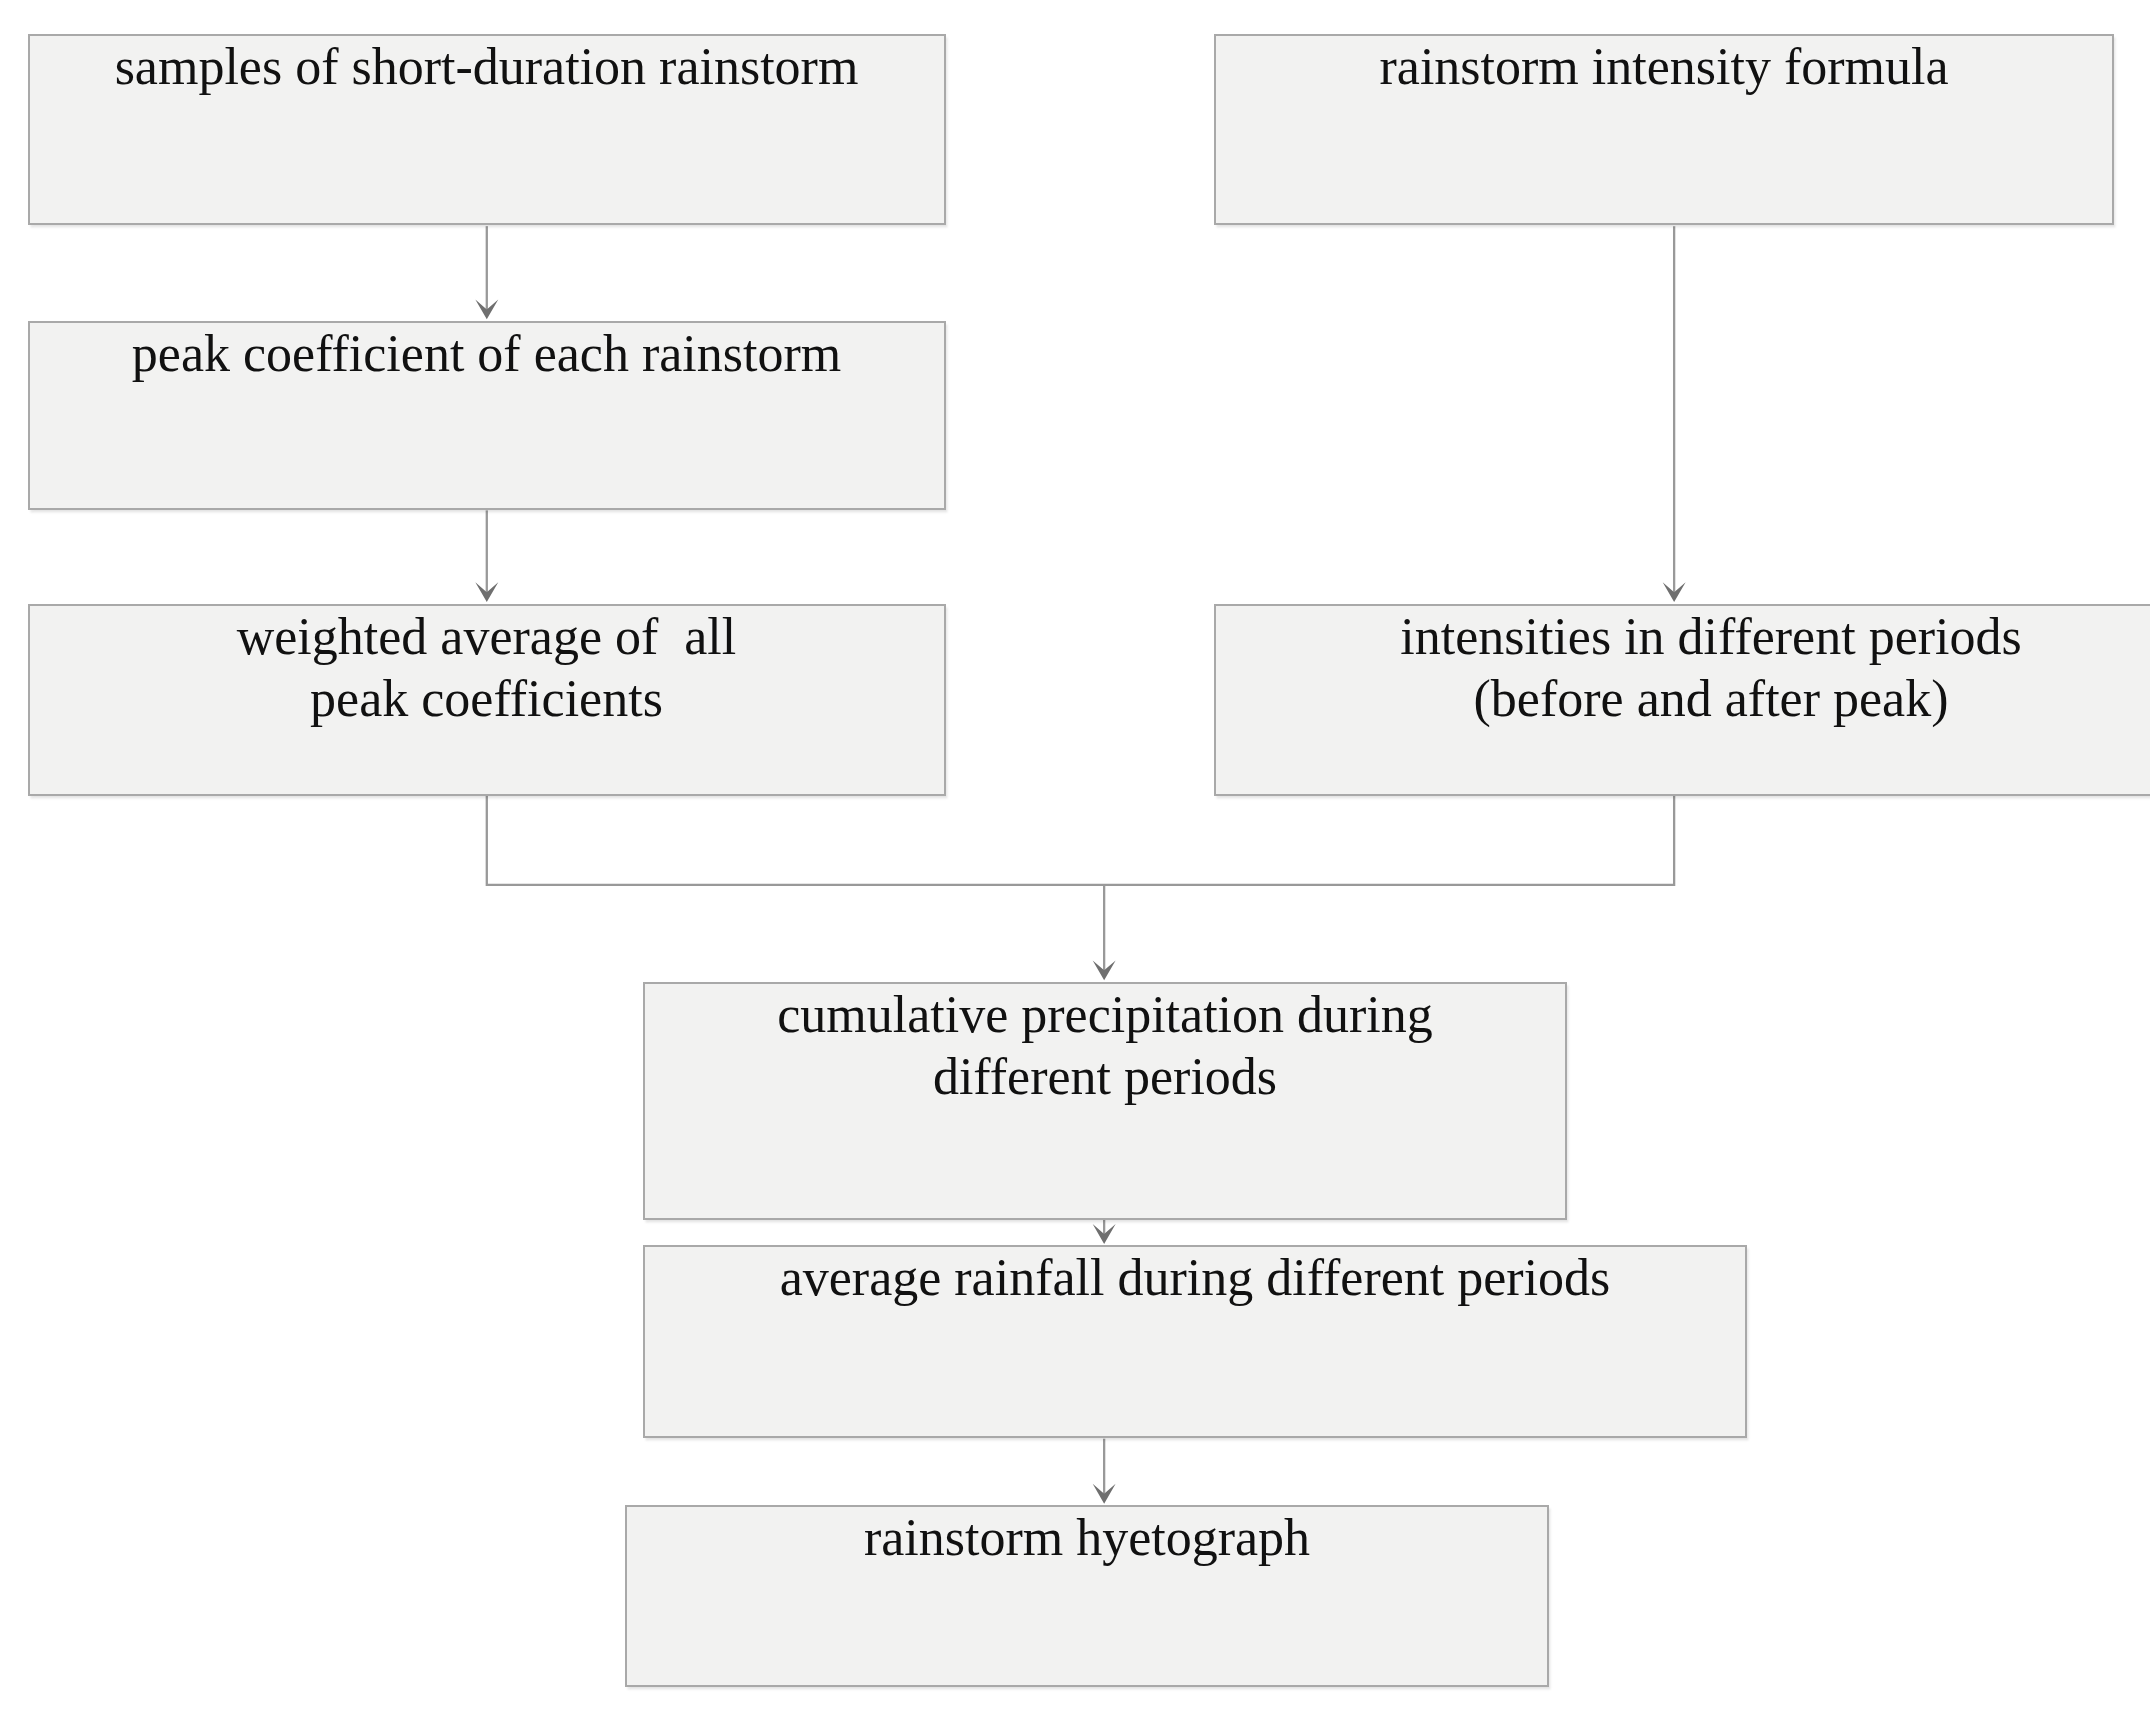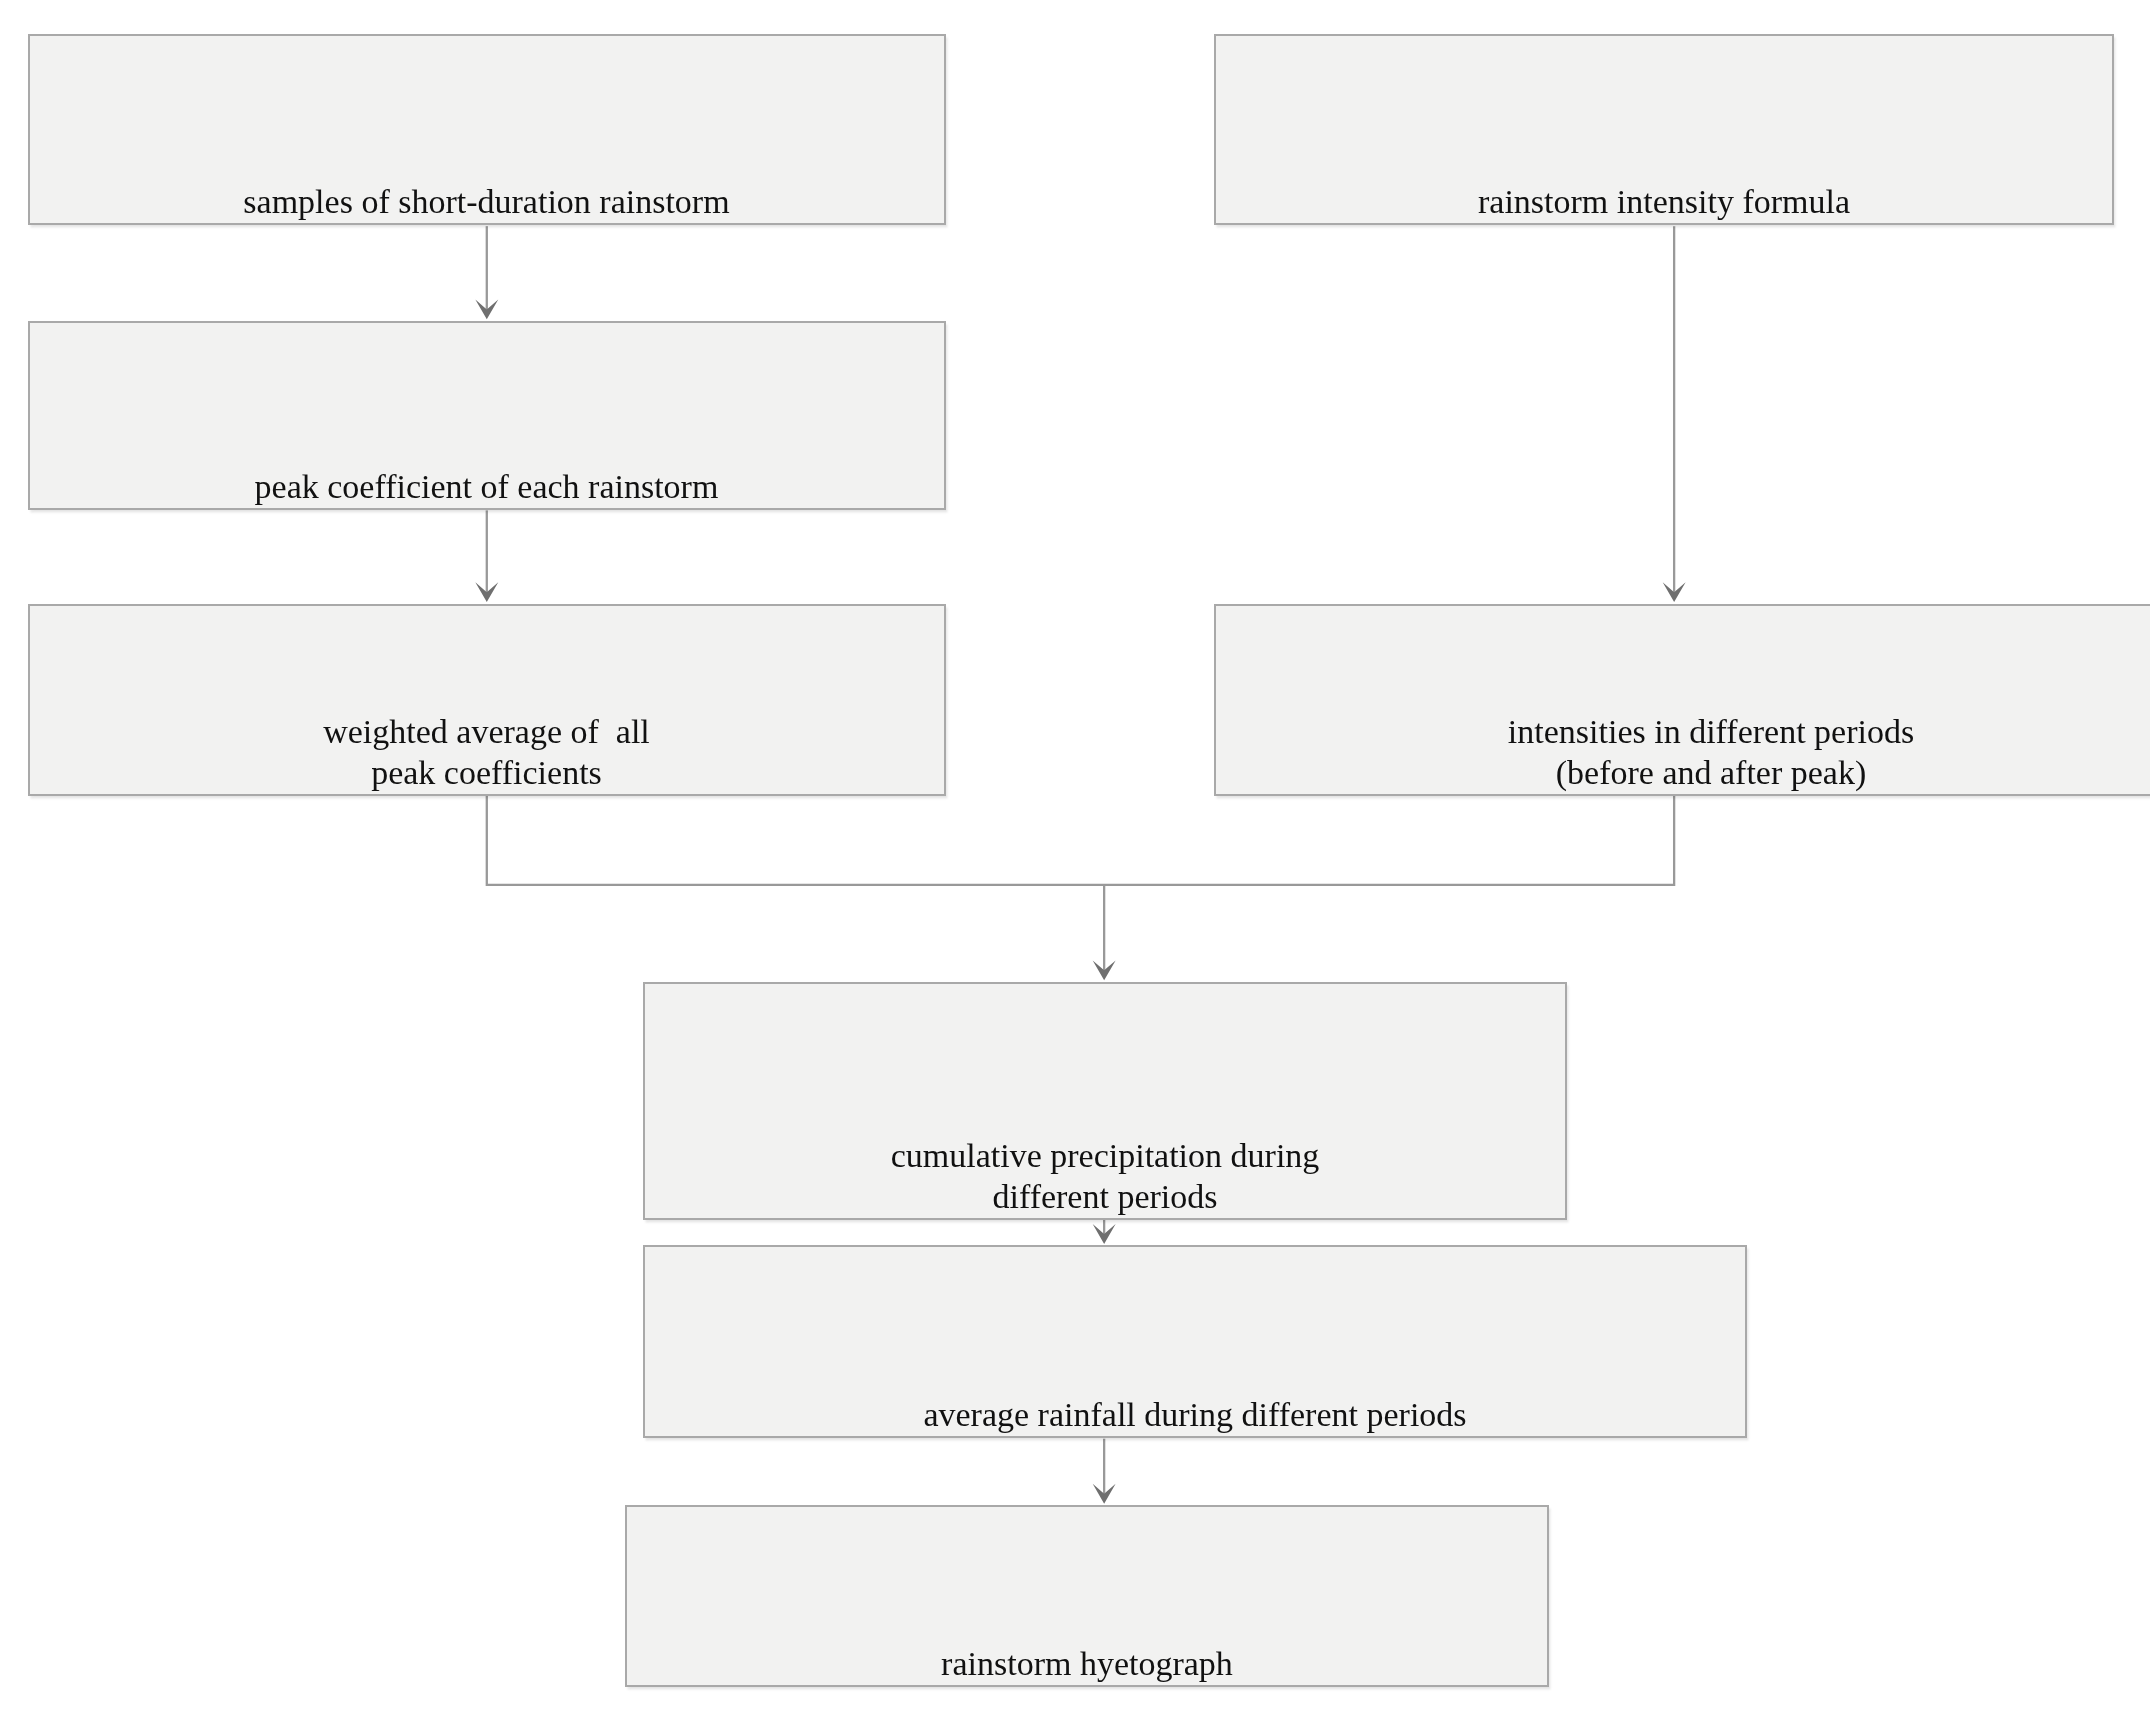--- a/index.html
+++ b/index.html
@@ -34,23 +34,23 @@
   }
   .node {
     position: absolute;
     box-sizing: border-box;
     background: var(--node-fill, #f2f2f1);
     border: 2.3px solid var(--node-border, #a9a9a9);
     box-shadow: 1.5px 3.1px 2.3px rgba(0,0,0,0.10);
     display: flex;
     flex-direction: column;
     align-items: center;
-    justify-content: flex-end;
+    justify-content: flex-start;
     text-align: center;
-    font-size: 34px;
+    font-size: 52px;
     line-height: 1.2;
     color: var(--text, #111111);
   }
   .node-line {
     display: block;
     white-space: pre-wrap;
   }
   
   #node-samples      { left:   27.5px; top:   34px; width: 918px; height: 191px; }
   #node-formula      { left: 1214px; top:   34px; width: 900px; height: 191px; }

